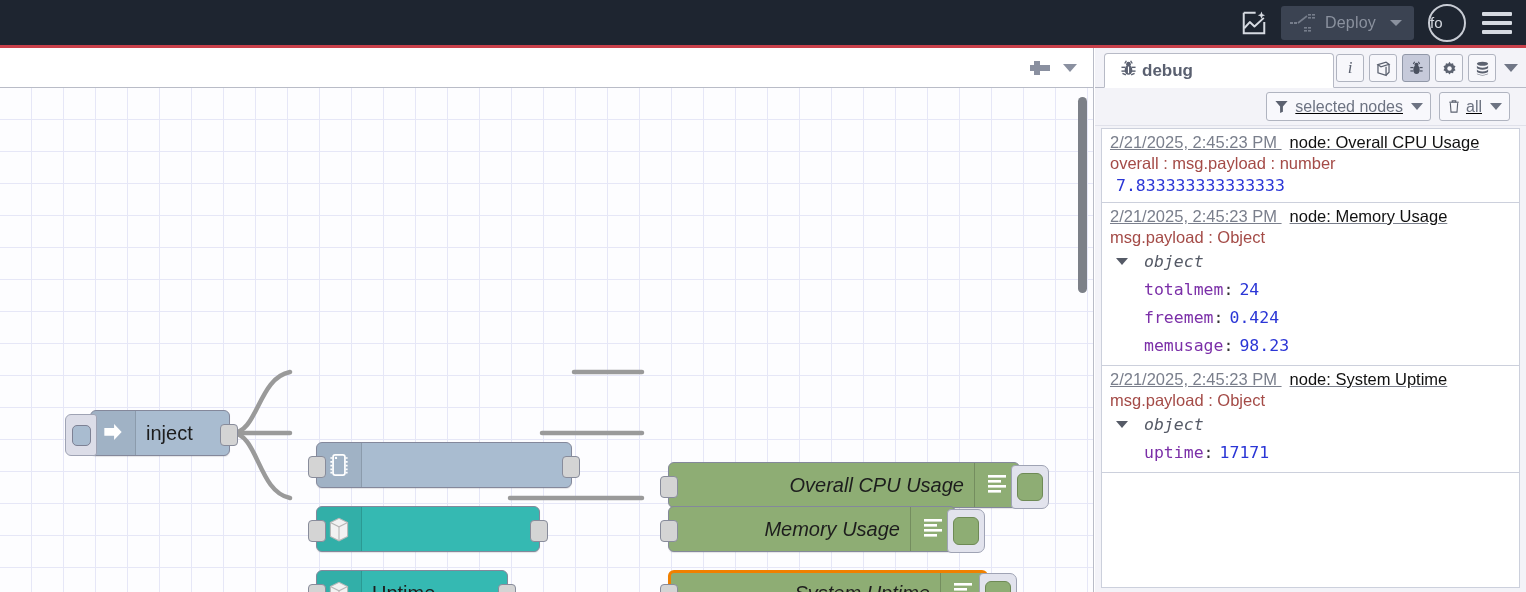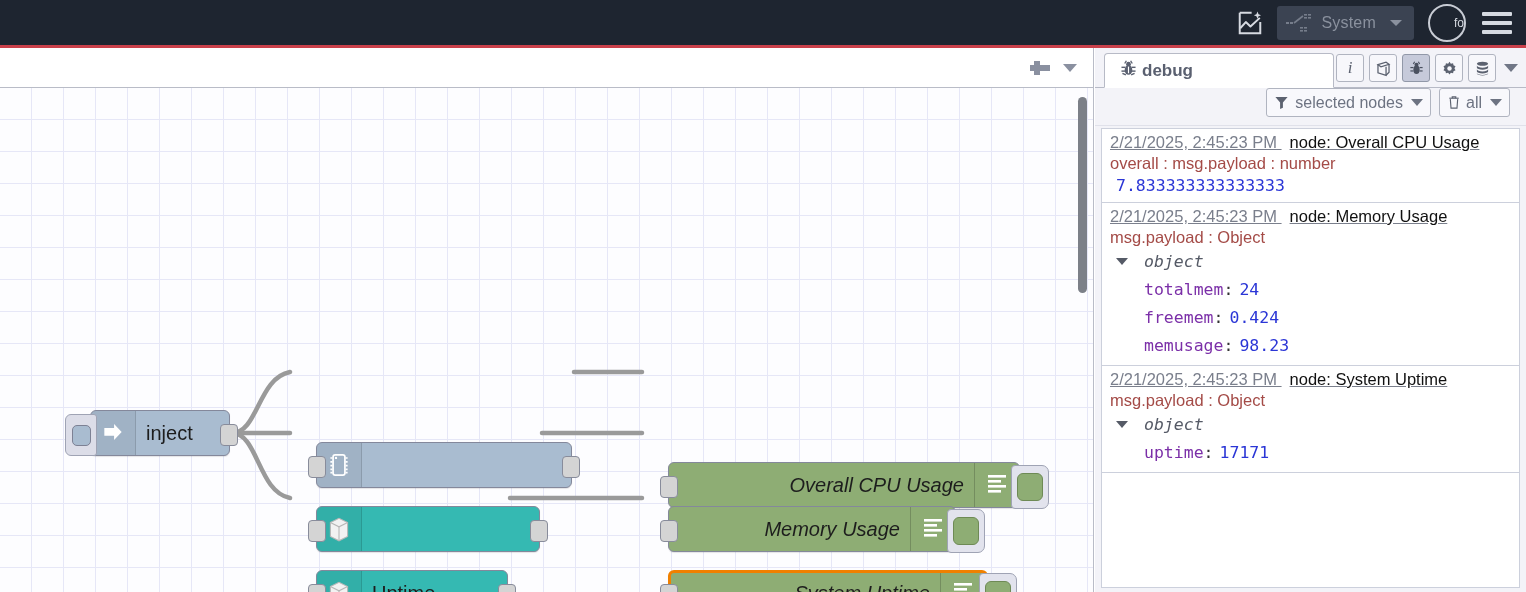--- a/index.html
+++ b/index.html
@@ -28,21 +28,21 @@
     padding:0 6px 0 8px;cursor:default;
   }
   .deploy-ico{width:30px;height:20px;display:block;margin-right:6px;opacity:.75;}
   .deploy-label{padding-right:14px;letter-spacing:.2px;}
   .deploy-caret{
     width:0;height:0;border-left:6px solid transparent;border-right:6px solid transparent;
     border-top:6px solid #8a919e;margin-right:6px;
   }
   .avatar{
     width:34px;height:34px;border-radius:50%;border:2px solid #c8ccd4;
-    color:#d6dae1;font-size:12px;display:flex;align-items:center;justify-content:flex-end;
+    color:#d6dae1;font-size:15px;display:flex;align-items:center;justify-content:flex-start;
     margin-right:16px;cursor:pointer;
   }
   .burger{width:30px;height:22px;display:flex;flex-direction:column;justify-content:space-between;cursor:pointer;}
   .burger span{display:block;height:4px;background:#d6dae1;border-radius:1px;}
 
   
   .editor{
     position:absolute;left:0;top:48px;width:1094px;height:544px;background:#fff;
     border-right:1px solid #b9bcc7;box-sizing:border-box;
   }
@@ -147,22 +147,23 @@
     display:flex;align-items:center;justify-content:center;margin-right:5px;cursor:pointer;
     color:#5c6270;font-size:15px;
   }
   .sb-ibtn.active{background:#c6cada;border-color:#9198a8;}
   .sb-ibtn-caret{
     width:0;height:0;border-left:7px solid transparent;border-right:7px solid transparent;
     border-top:8px solid #707686;margin-right:10px;margin-left:3px;cursor:pointer;
   }
   .sb-filterbar{
     position:absolute;left:0;top:40px;width:431px;height:38px;background:#f3f3f8;
-    display:flex;align-items:flex-start;justify-content:flex-end;padding-right:16px;box-sizing:border-box;
+    display:flex;align-items:center;justify-content:flex-end;padding-right:16px;box-sizing:border-box;
     border-bottom:1px solid #e0e1ea;
+    text-decoration:underline;
   }
   .filt-btn{
     height:27px;border:1px solid #b0b4c0;background:#f8f8fc;border-radius:3px;
     display:flex;align-items:center;padding:0 7px;margin-left:8px;font-size:16px;color:#6d7382;cursor:pointer;
   }
   .filt-btn .cv{
     width:0;height:0;border-left:6px solid transparent;border-right:6px solid transparent;
     border-top:7px solid #6d7382;margin-left:8px;
   }
   .msglist{
@@ -210,21 +211,21 @@
           <rect x="19" y="1" width="3" height="1.6"></rect>
             <rect x="23" y="1" width="3" height="1.6"></rect>
           <rect x="19" y="4" width="3" height="1.6"></rect>
             <rect x="23" y="4" width="3" height="1.6"></rect>
           <rect x="15" y="14" width="3" height="1.6"></rect>
             <rect x="19" y="14" width="3" height="1.6"></rect>
           <rect x="15" y="17" width="3" height="1.6"></rect>
             <rect x="19" y="17" width="3" height="1.6"></rect>
         </g>
       </svg>
-      <span class="deploy-label">System</span>
+      <span class="deploy-label">Deploy</span>
       <span class="deploy-caret"></span>
     </div>
 
     <div class="avatar">
       <span>fo</span>
     </div>
 
     <div class="burger">
       <span></span>
         <span></span>

